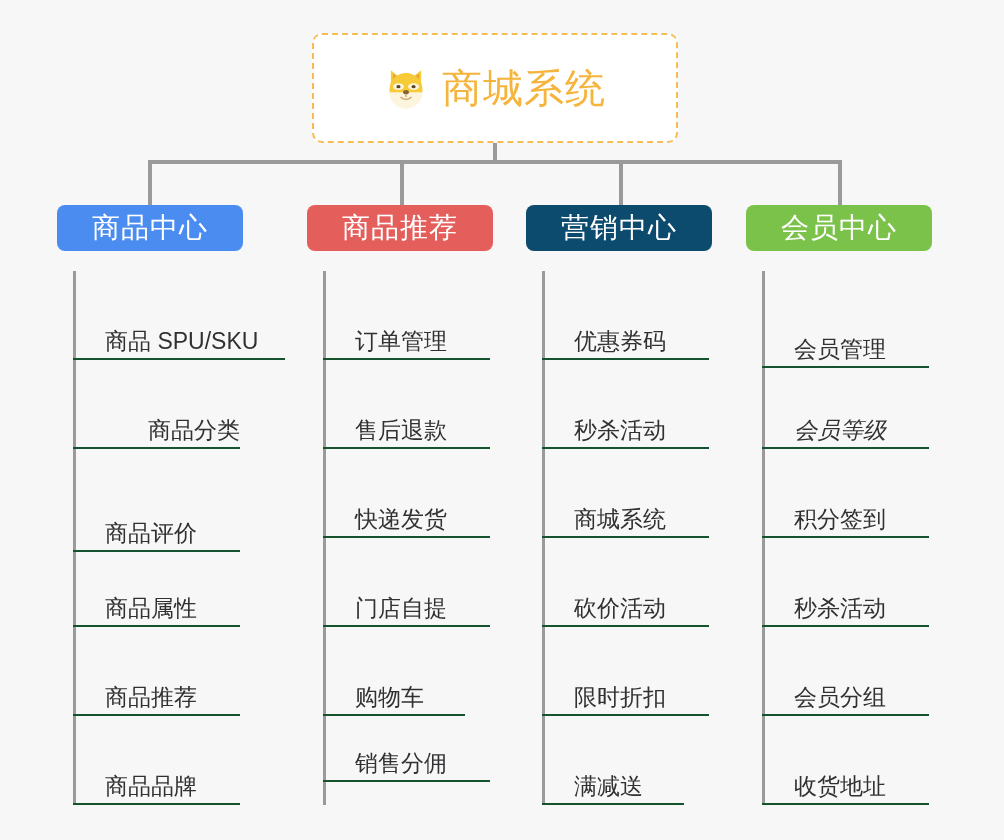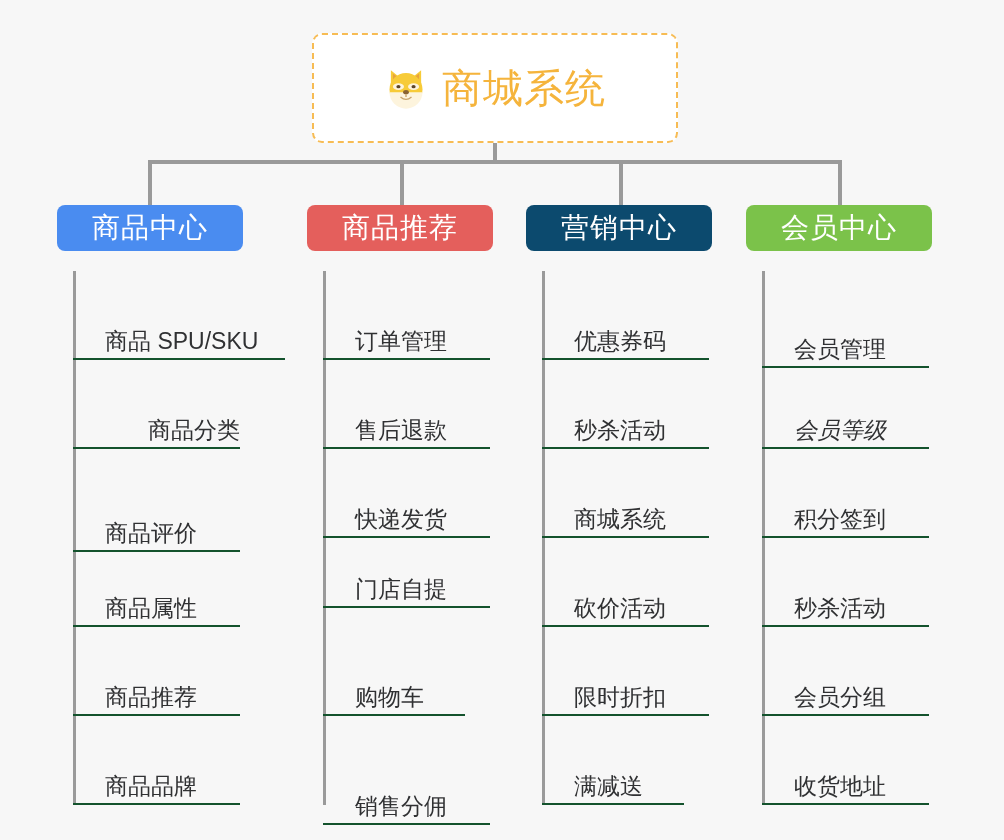--- a/index.html
+++ b/index.html
@@ -170,27 +170,27 @@
         <div class="trunk" style="left: 16px; top: 66px; height: 534px;"></div>
         <div class="leaf" style="left: 16px; top: 66px; width: 167px;">
           <span class="leaf-label">订单管理</span>
         </div>
         <div class="leaf" style="left: 16px; top: 155px; width: 167px;">
           <span class="leaf-label">售后退款</span>
         </div>
         <div class="leaf" style="left: 16px; top: 244px; width: 167px;">
           <span class="leaf-label">快递发货</span>
         </div>
-        <div class="leaf" style="left: 16px; top: 314px; width: 167px; align-items: flex-end;">
+        <div class="leaf" style="left: 16px; top: 333px; width: 167px; align-items: flex-end;">
           <span class="leaf-label">门店自提</span>
         </div>
         <div class="leaf" style="left: 16px; top: 422px; width: 142px;">
           <span class="leaf-label">购物车</span>
         </div>
-        <div class="leaf" style="left: 16px; top: 531px; width: 167px; text-align: center;">
+        <div class="leaf" style="left: 16px; top: 488px; width: 167px; text-align: center;">
           <span class="leaf-label">销售分佣</span>
         </div>
       </div>
       <div class="branch" style="left: 526px;">
         <div class="branch-header" style="width: 186px; background: #0c4a6e;">
           <span class="branch-title">营销中心</span>
         </div>
         <div class="trunk" style="left: 16px; top: 66px; height: 534px;"></div>
         <div class="leaf" style="left: 16px; top: 66px; width: 167px;">
           <span class="leaf-label">优惠券码</span>

